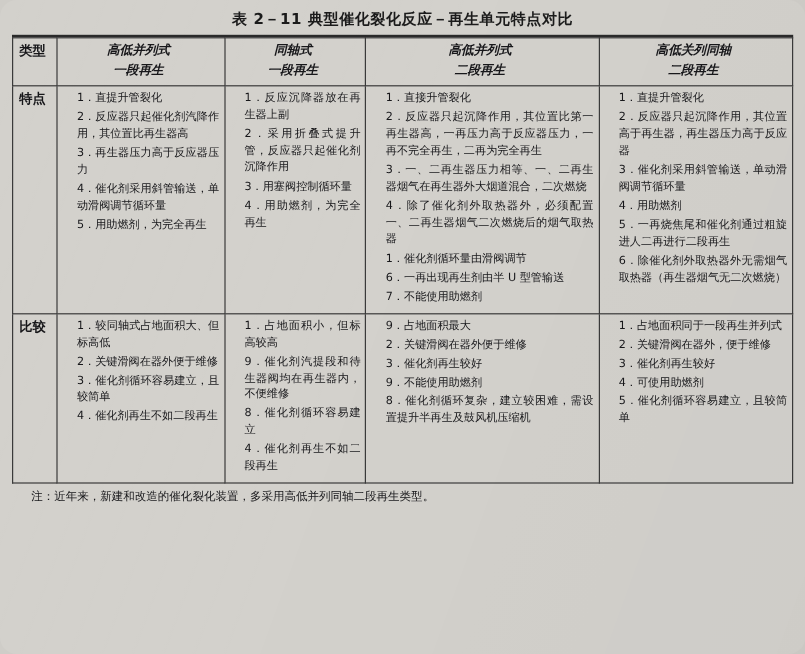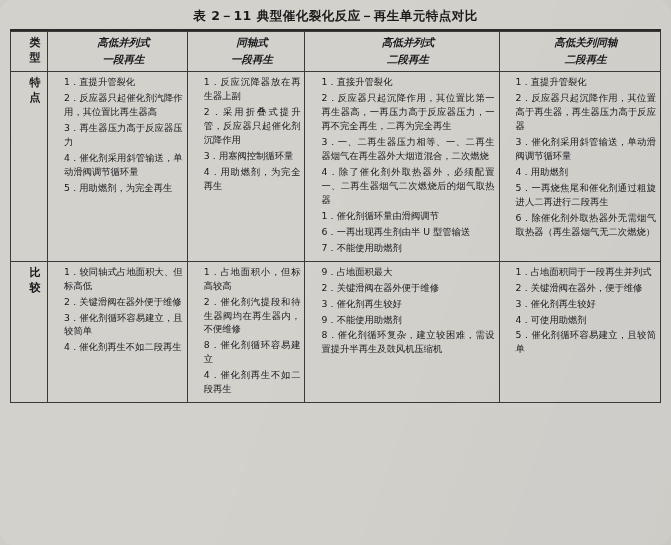--- a/index.html
+++ b/index.html
@@ -48,21 +48,21 @@
   }
   table.main {
     width: 100%;
     border-collapse: collapse;
     table-layout: fixed;
     background: transparent;
   }
   table.main td, table.main th {
     border: 1px solid #3a3a3a;
     vertical-align: top;
-    padding: 3px 4px 4px 16px;
+    padding: 3px 4px 4px 0;
     color: #17171a;
   }
   .colhead {
     text-align: center;
     font-size: 10.5px;
     font-weight: bold;
     line-height: 1.45;
     padding-top: 6px;
     padding-bottom: 6px;
     font-style: italic;
@@ -80,21 +80,21 @@
     width: 34px;
   }
   .cell-list {
     font-size: 9.3px;
     line-height: 1.5;
     margin: 0;
     padding: 0;
     list-style: none;
   }
   .cell-list li {
-    margin: 0 0 2px 0;
+    margin: 0 0 2px 16px;
     text-indent: 0;
     text-align: justify;
   }
   .note {
     font-size: 9.6px;
     padding: 5px 2px 2px 16px;
     color: #17171a;
   }
   .col-type  { width: 34px; }
   .col-a { width: 128px; }
@@ -187,21 +187,21 @@
             <ul class="cell-list">
               <li>1．较同轴式占地面积大、但标高低</li>
               <li>2．关键滑阀在器外便于维修</li>
               <li>3．催化剂循环容易建立，且较简单</li>
               <li>4．催化剂再生不如二段再生</li>
             </ul>
           </td>
         <td>
             <ul class="cell-list">
               <li>1．占地面积小，但标高较高</li>
-              <li>2．催化剂汽提段和待生器阀均在再生器内，不便维修</li>
+              <li>9．催化剂汽提段和待生器阀均在再生器内，不便维修</li>
               <li>8．催化剂循环容易建立</li>
               <li>4．催化剂再生不如二段再生</li>
             </ul>
           </td>
         <td>
             <ul class="cell-list">
               <li>9．占地面积最大</li>
               <li>2．关键滑阀在器外便于维修</li>
               <li>3．催化剂再生较好</li>
               <li>9．不能使用助燃剂</li>
@@ -214,14 +214,15 @@
               <li>2．关键滑阀在器外，便于维修</li>
               <li>3．催化剂再生较好</li>
               <li>4．可使用助燃剂</li>
               <li>5．催化剂循环容易建立，且较简单</li>
             </ul>
           </td>
       </tr>
     </tbody>
   </table>
 
+  <div class="note">注：近年来，新建和改造的催化裂化装置，多采用高低并列同轴二段再生类型。</div>
 
 </div>
 
 </body></html>

